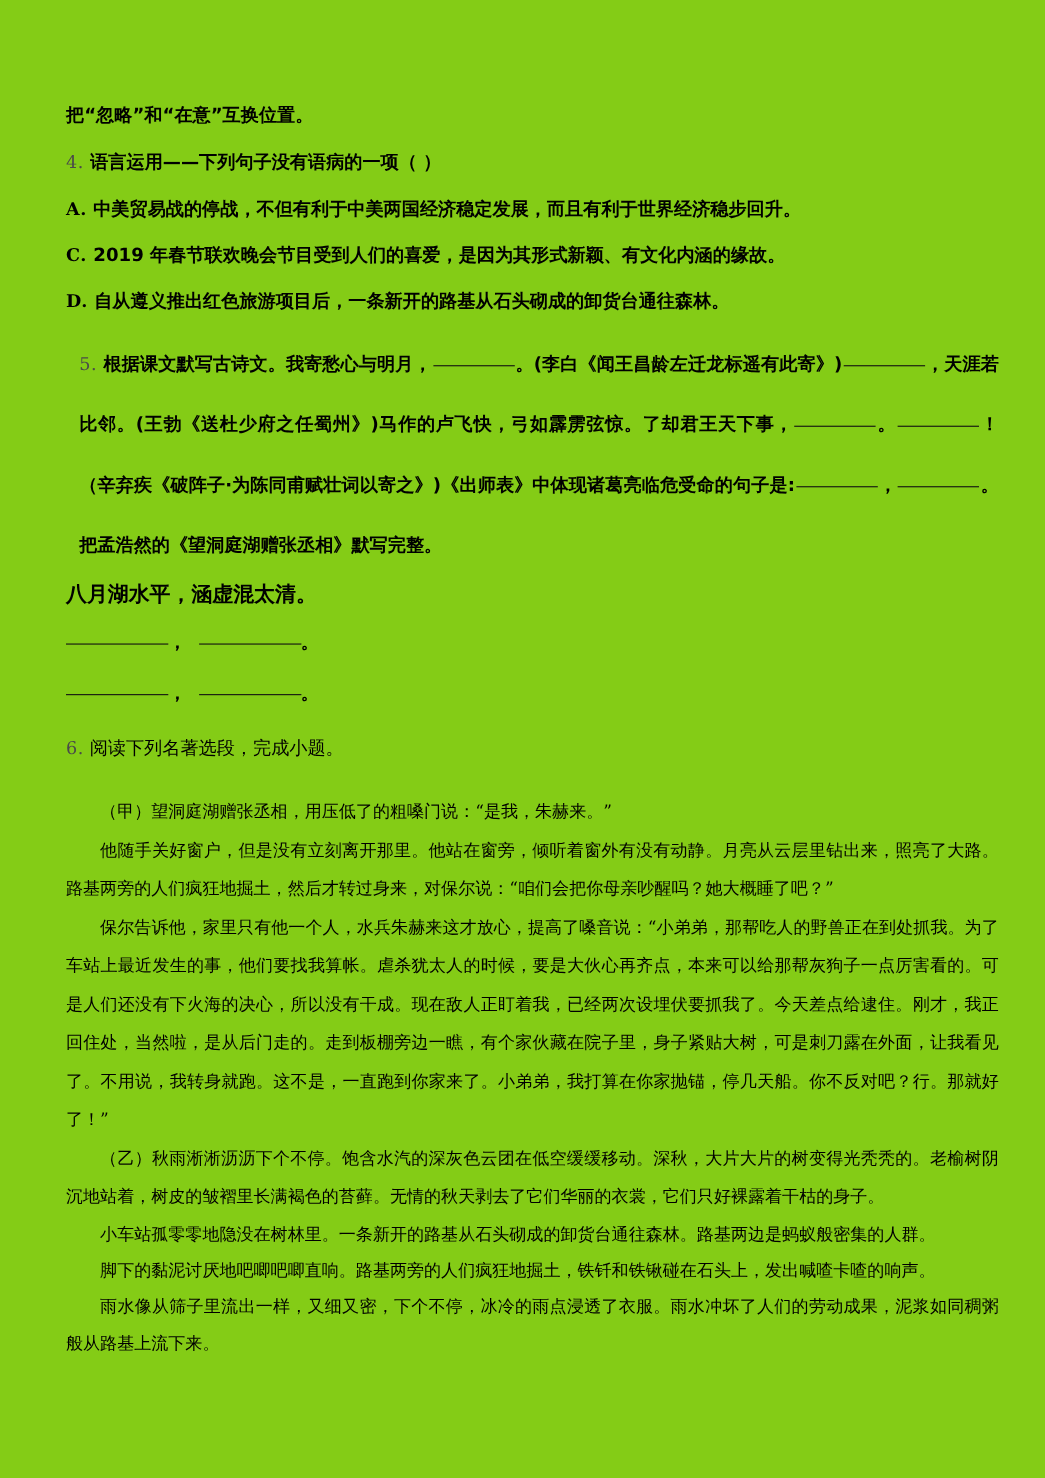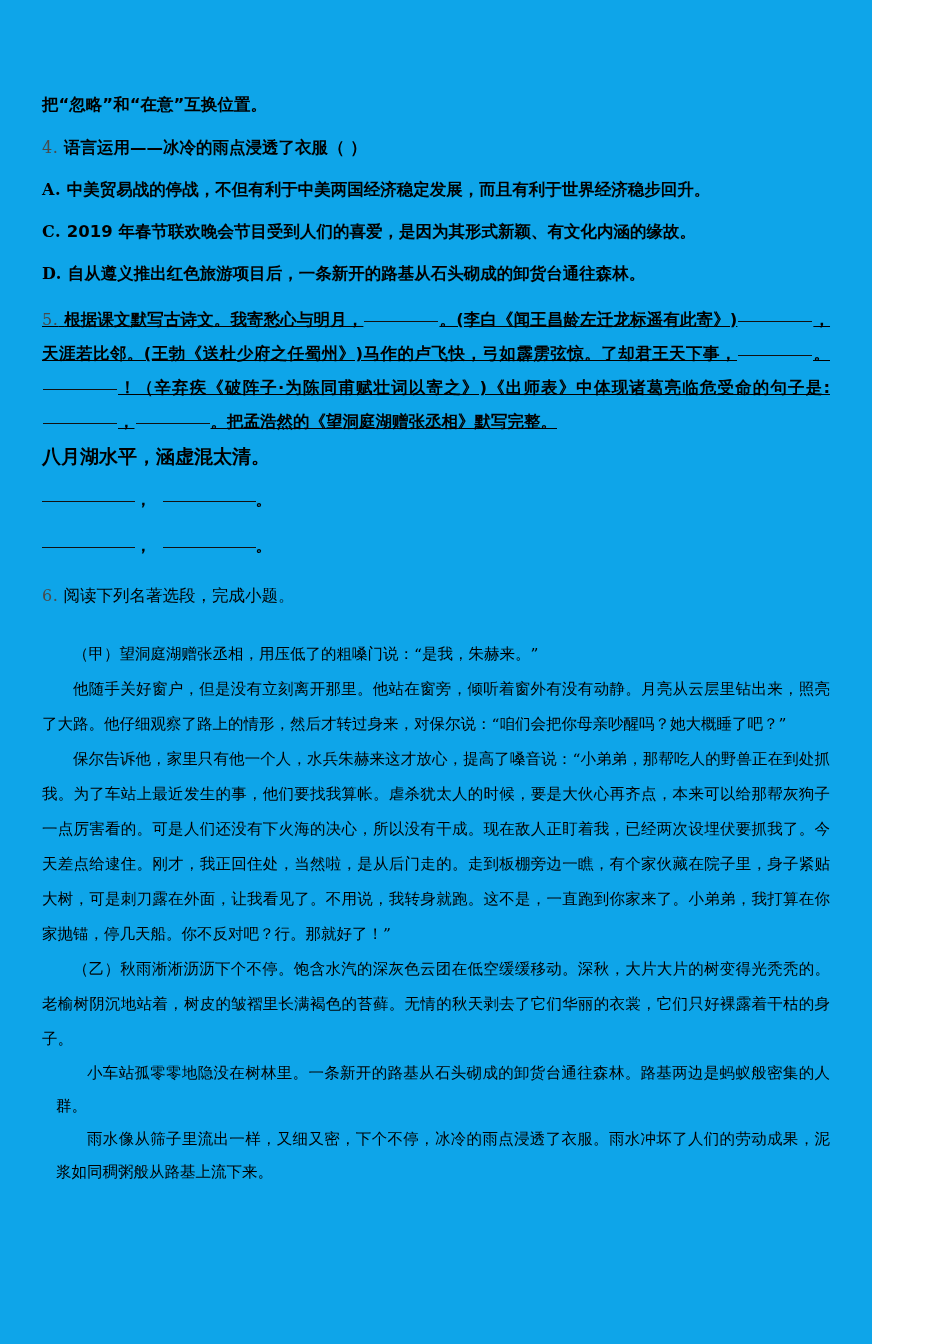--- a/index.html
+++ b/index.html
@@ -10,25 +10,25 @@
   }
   body {
     width: 950px;
     height: 1344px;
     overflow: hidden;
     font-family: "DejaVu Sans", "Liberation Sans", sans-serif;
     color: #000000;
   }
   .page {
     position: relative;
-    width: 872px;
+    width: 950px;
     height: 1344px;
-    background: #0ea5e9;
+    background: #84cc16;
     box-sizing: border-box;
-    padding: 92px 42px 0 42px;
+    padding: 92px 42px 0 60px;
   }
 
   
   .hei {
     font-family: "DejaVu Sans", "Liberation Sans", sans-serif;
     font-weight: 700;
   }
 
   
   .kai {
@@ -67,25 +67,24 @@
     font-family: "DejaVu Serif", "Liberation Serif", serif;
     font-weight: 700;
     font-size: 16px;
     letter-spacing: 0.5px;
   }
 
   
   .q5 {
     font-size: 16.5px;
     font-weight: 700;
-    line-height: 34px;
+    line-height: 55px;
     text-align: justify;
     text-justify: inter-character;
-    margin: 0 0 2px 0;
-    text-decoration: underline;
+    margin: 0 0 2px 12px;
   }
   .blank {
     display: inline-block;
     border-bottom: 1.6px solid #111;
     vertical-align: 3px;
     margin: 0 1px;
   }
   .blank-m { width: 74px; }
 
   
@@ -117,52 +116,53 @@
     margin: 22px 0 28px 0;
   }
   .para {
     font-size: 15.5px;
     line-height: 35px;
     text-align: justify;
     text-justify: inter-character;
     margin: 0;
   }
   .para.indent { text-indent: 2em; }
-  .para.tight { line-height: 33px; margin-left: 14px; }
+  .para.tight { line-height: 33px; }
 
   
 </style>
 </head>
 <body>
 
 <div class="page">
 
   <p class="stmt-swap hei">把“忽略”和“在意”互换位置。</p>
 
-  <p class="q4-stem hei"><span class="qnum">4.</span> <span>语言运用——冰冷的雨点浸透了衣服（      ）</span></p>
+  <p class="q4-stem hei"><span class="qnum">4.</span> <span>语言运用——下列句子没有语病的一项（      ）</span></p>
 
   <p class="choice hei"><span class="choice-key">A.</span> <span>中美贸易战的停战，不但有利于中美两国经济稳定发展，而且有利于世界经济稳步回升。</span></p>
 
 
   <p class="choice hei"><span class="choice-key">C.</span> <span>2019 年春节联欢晚会节目受到人们的喜爱，是因为其形式新颖、有文化内涵的缘故。</span></p>
 
   <p class="choice hei"><span class="choice-key">D.</span> <span>自从遵义推出红色旅游项目后，一条新开的路基从石头砌成的卸货台通往森林。</span></p>
 
   <p class="q5"><span class="qnum">5.</span> <span>根据课文默写古诗文。我寄愁心与明月，</span><span class="blank blank-m"></span><span>。(李白《闻王昌龄左迁龙标遥有此寄》)</span><span class="blank blank-m"></span><span>，天涯若比邻。(王勃《送杜少府之任蜀州》)马作的卢飞快，弓如霹雳弦惊。了却君王天下事，</span><span class="blank blank-m"></span><span>。</span><span class="blank blank-m"></span><span>！（辛弃疾《破阵子·为陈同甫赋壮词以寄之》)《出师表》中体现诸葛亮临危受命的句子是:</span><span class="blank blank-m"></span><span>，</span><span class="blank blank-m"></span><span>。把孟浩然的《望洞庭湖赠张丞相》默写完整。</span></p>
 
   <p class="poem-line">八月湖水平，涵虚混太清。</p>
 
   <p class="poem-blank-row"><span class="blank-long"></span><span>，</span><span class="poem-sep"></span><span class="blank-long"></span><span>。</span></p>
 
   <p class="poem-blank-row"><span class="blank-long"></span><span>，</span><span class="poem-sep"></span><span class="blank-long"></span><span>。</span></p>
 
 
   <p class="q6-stem kai"><span class="qnum">6.</span> <span>阅读下列名著选段，完成小题。</span></p>
 
   <p class="para kai indent">（甲）望洞庭湖赠张丞相，用压低了的粗嗓门说：“是我，朱赫来。”</p>
-  <p class="para kai indent">他随手关好窗户，但是没有立刻离开那里。他站在窗旁，倾听着窗外有没有动静。月亮从云层里钻出来，照亮了大路。他仔细观察了路上的情形，然后才转过身来，对保尔说：“咱们会把你母亲吵醒吗？她大概睡了吧？”</p>
+  <p class="para kai indent">他随手关好窗户，但是没有立刻离开那里。他站在窗旁，倾听着窗外有没有动静。月亮从云层里钻出来，照亮了大路。路基两旁的人们疯狂地掘土，然后才转过身来，对保尔说：“咱们会把你母亲吵醒吗？她大概睡了吧？”</p>
   <p class="para kai indent">保尔告诉他，家里只有他一个人，水兵朱赫来这才放心，提高了嗓音说：“小弟弟，那帮吃人的野兽正在到处抓我。为了车站上最近发生的事，他们要找我算帐。虐杀犹太人的时候，要是大伙心再齐点，本来可以给那帮灰狗子一点厉害看的。可是人们还没有下火海的决心，所以没有干成。现在敌人正盯着我，已经两次设埋伏要抓我了。今天差点给逮住。刚才，我正回住处，当然啦，是从后门走的。走到板棚旁边一瞧，有个家伙藏在院子里，身子紧贴大树，可是刺刀露在外面，让我看见了。不用说，我转身就跑。这不是，一直跑到你家来了。小弟弟，我打算在你家抛锚，停几天船。你不反对吧？行。那就好了！”</p>
 
   <p class="para kai indent">（乙）秋雨淅淅沥沥下个不停。饱含水汽的深灰色云团在低空缓缓移动。深秋，大片大片的树变得光秃秃的。老榆树阴沉地站着，树皮的皱褶里长满褐色的苔藓。无情的秋天剥去了它们华丽的衣裳，它们只好裸露着干枯的身子。</p>
   <p class="para kai indent tight">小车站孤零零地隐没在树林里。一条新开的路基从石头砌成的卸货台通往森林。路基两边是蚂蚁般密集的人群。</p>
+  <p class="para kai indent tight">脚下的黏泥讨厌地吧唧吧唧直响。路基两旁的人们疯狂地掘土，铁钎和铁锹碰在石头上，发出喊喳卡喳的响声。</p>
   <p class="para kai indent tight">雨水像从筛子里流出一样，又细又密，下个不停，冰冷的雨点浸透了衣服。雨水冲坏了人们的劳动成果，泥浆如同稠粥般从路基上流下来。</p>
 
 </div>
 
 </body></html>

